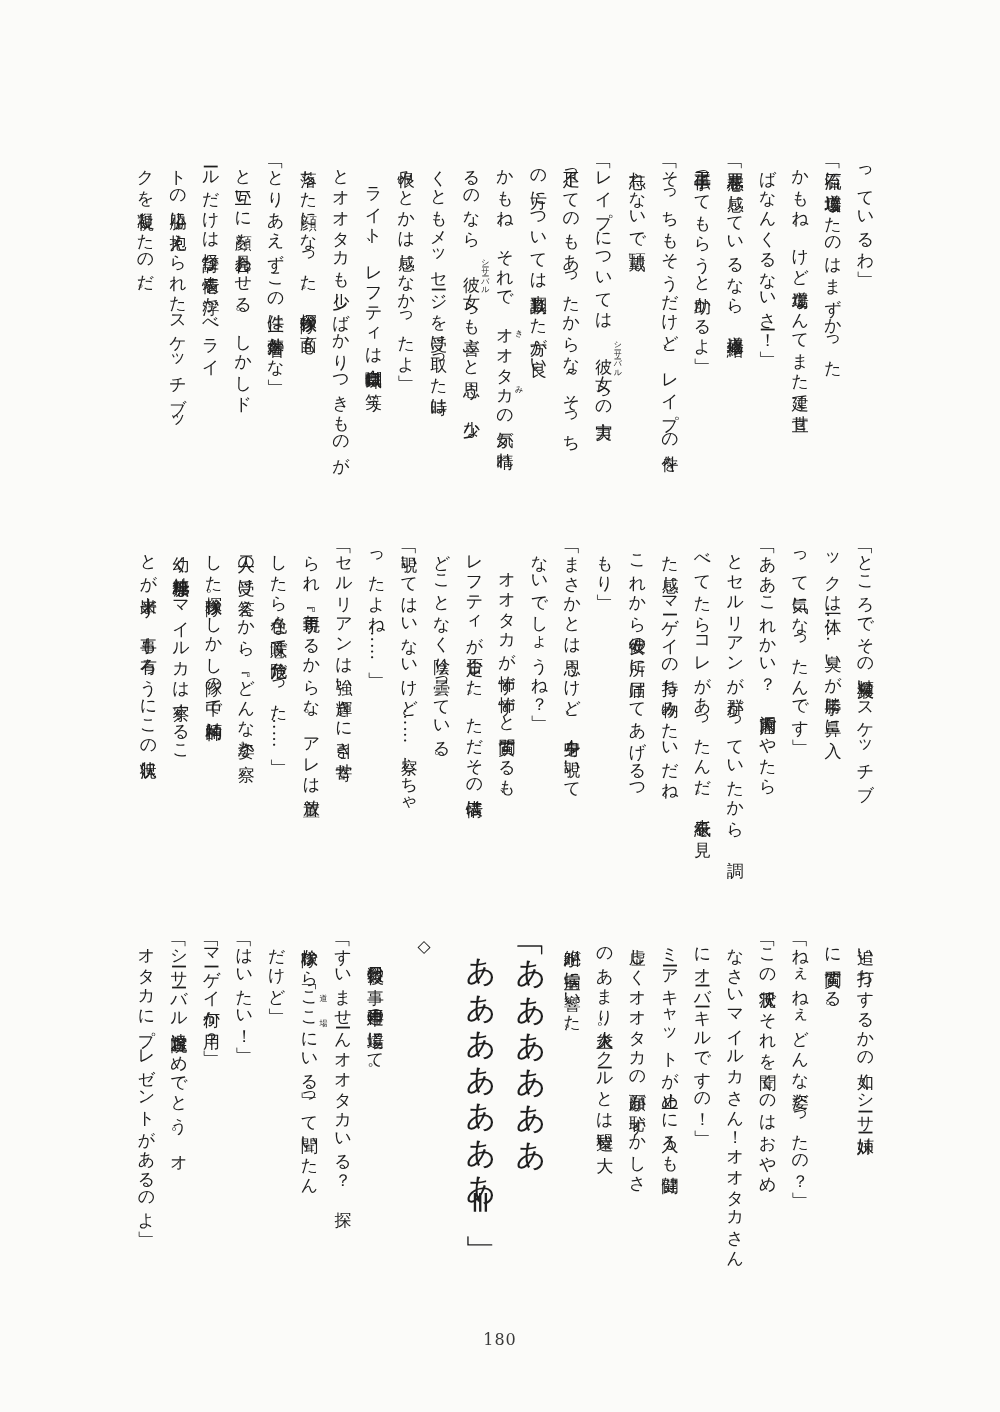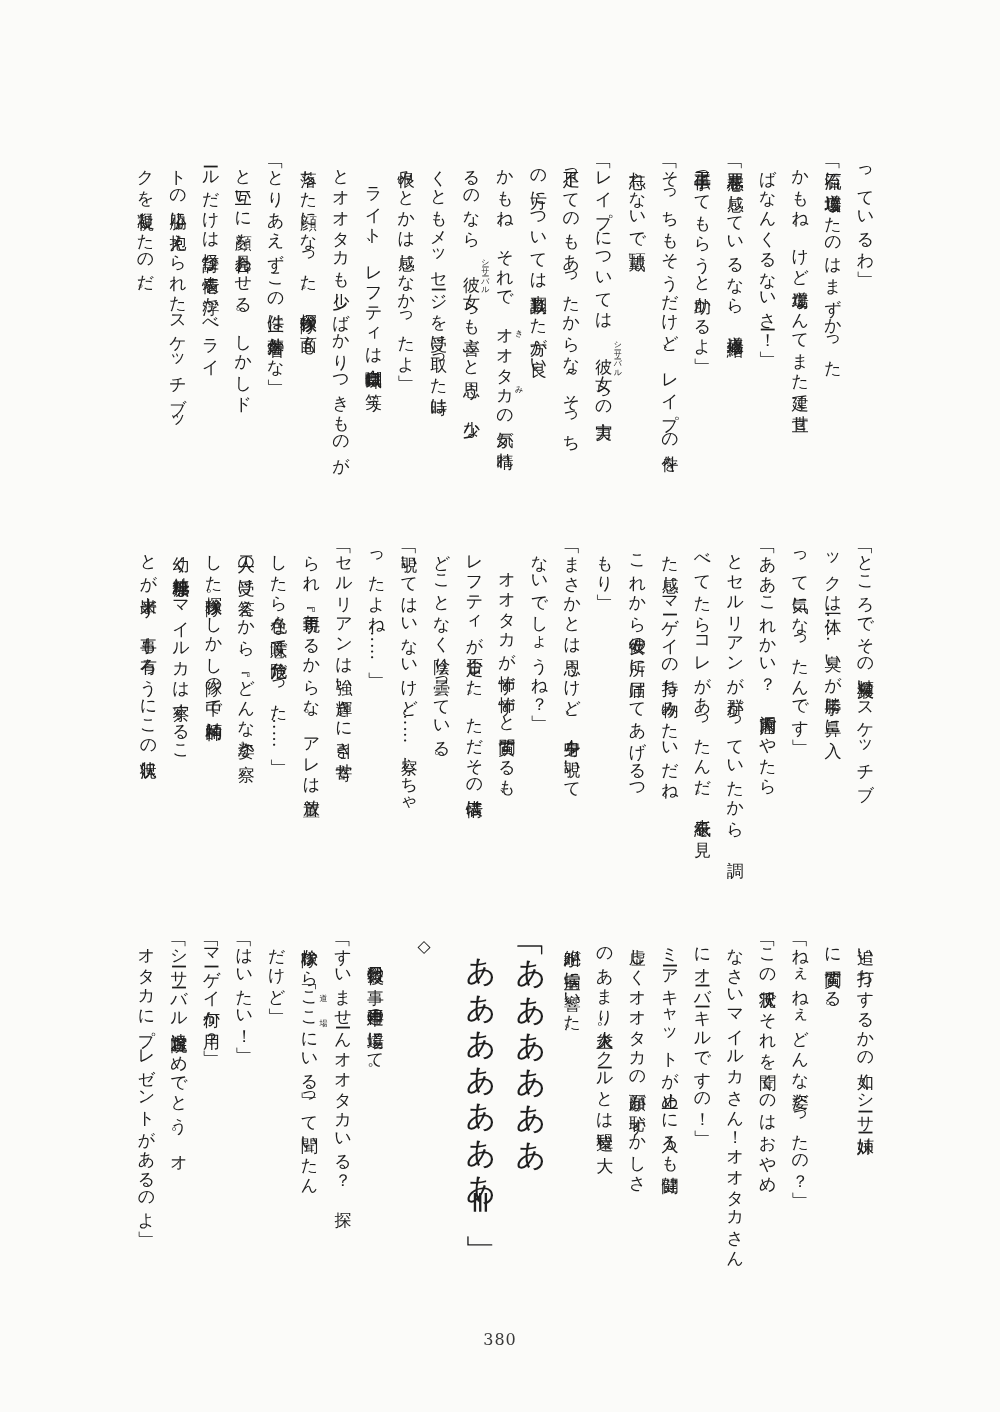--- a/index.html
+++ b/index.html
@@ -121,14 +121,14 @@
       <p class="line sym">◇</p>
       <p class="line indent">数日後の事、再建中の道場にて。</p>
       <p class="line">「すいませーんオオタカいる？　探</p>
       <p class="line">検隊から「<ruby>ここ<rt>道場</rt></ruby>にいる」って聞いたん</p>
       <p class="line">だけど」</p>
       <p class="line">「はいたい！」</p>
       <p class="line">「マーゲイ何か用？」</p>
       <p class="line">「シーサーバル達退院おめでとう。オ</p>
       <p class="line">オタカにプレゼントがあるのよ」</p>
     </section>
-  <div class="pageno">380</div>
+  <div class="pageno">180</div>
 </div>
 
 </body></html>

